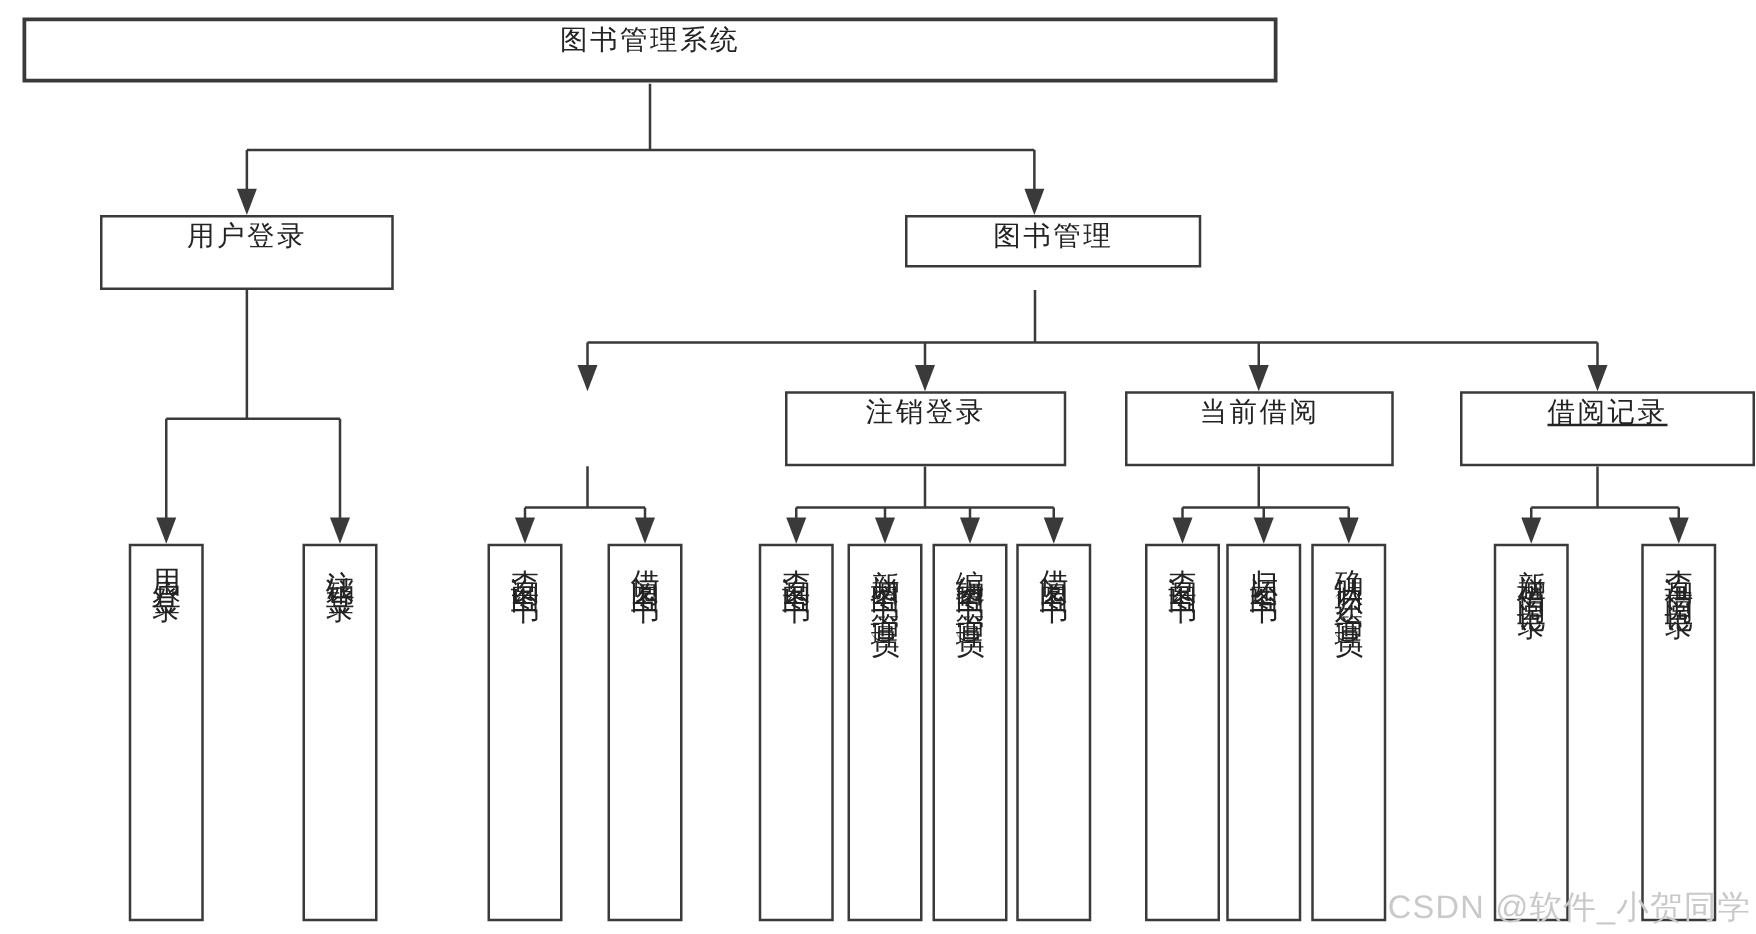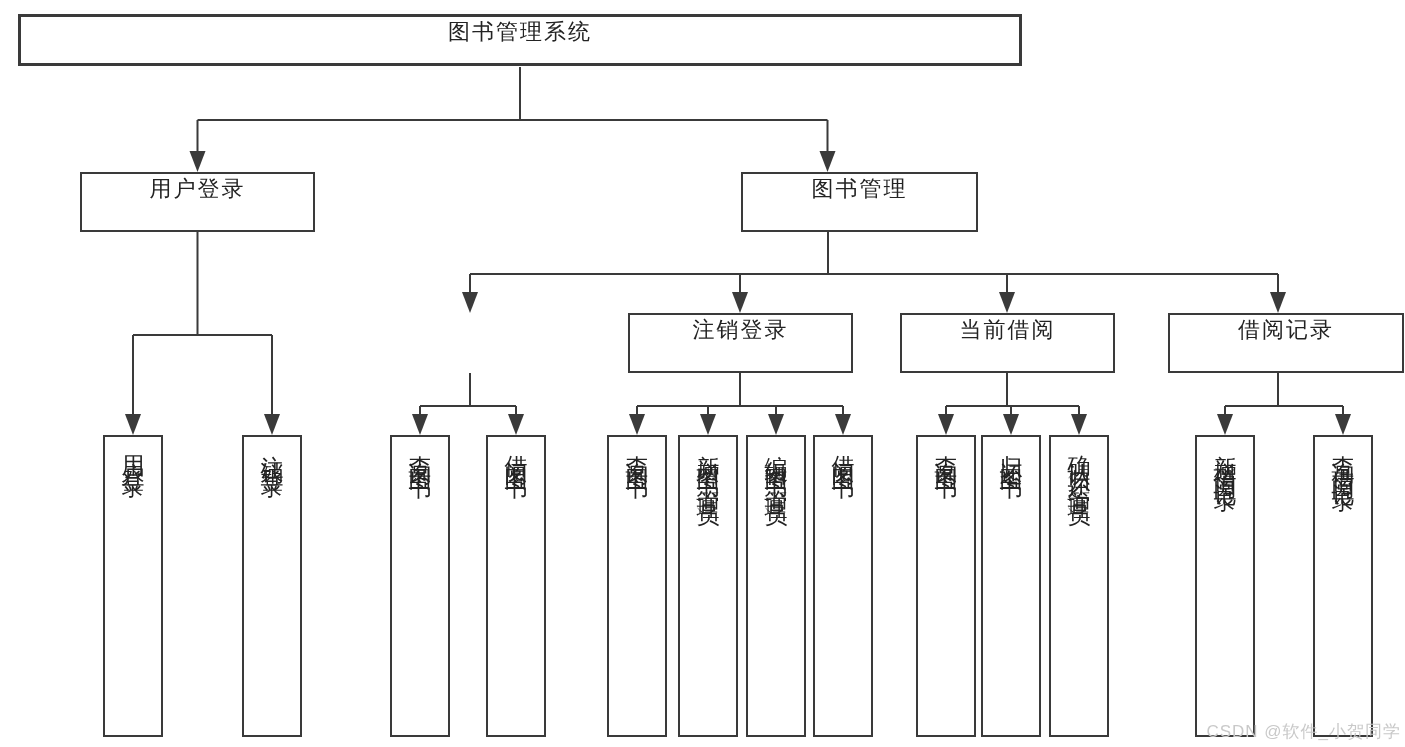--- a/index.html
+++ b/index.html
@@ -23,21 +23,21 @@
     font-size:22px;letter-spacing:2px;color:var(--text);z-index:2;
   }
   .root{border-width:3px;}
   .leaf{width:60px;height:302px;top:435px;}
   .leaf .vtext{
     writing-mode:vertical-rl;text-orientation:mixed;
     font-size:23px;letter-spacing:7px;line-height:1;white-space:nowrap;
   }
   .watermark{
     position:absolute;right:4px;bottom:4px;z-index:5;
-    font-size:17px;color:var(--watermark_text);letter-spacing:1px;
+    font-size:26px;color:var(--watermark_text);letter-spacing:1px;
   }
 </style>
 </head>
 <body>
 
 <div class="canvas">
 
   <svg class="connectors" viewBox="0 0 1405 747" width="1405" height="747">
     <g>
       <path d="M520,67 V120 M197.5,120 H827.5 M197.5,120 V152 M827.5,120 V152"></path>
@@ -81,31 +81,31 @@
     </g>
   </svg>
 
   <div class="node root" style="left:18px;top:14px;width:1004px;height:52px;">
     <span>图书管理系统</span>
   </div>
 
   <div class="node" style="left:80px;top:172px;width:235px;height:60px;">
     <span>用户登录</span>
   </div>
-  <div class="node" style="left:741px;top:172px;width:237px;height:60px;">
+  <div class="node" style="left:724px;top:172px;width:237px;height:42px;">
     <span>图书管理</span>
   </div>
 
   <div class="node" style="left:628px;top:313px;width:225px;height:60px;">
     <span>注销登录</span>
   </div>
   <div class="node" style="left:900px;top:313px;width:215px;height:60px;">
     <span>当前借阅</span>
   </div>
-  <div class="node" style="left:1168px;top:313px;width:236px;height:60px;">
+  <div class="node" style="left:1168px;top:313px;width:236px;height:60px;text-decoration:underline;">
     <span>借阅记录</span>
   </div>
 
   <div class="node leaf" style="left:103px;">
     <span class="vtext">用户登录</span>
   </div>
   <div class="node leaf" style="left:242px;">
     <span class="vtext">注销登录</span>
   </div>
 

